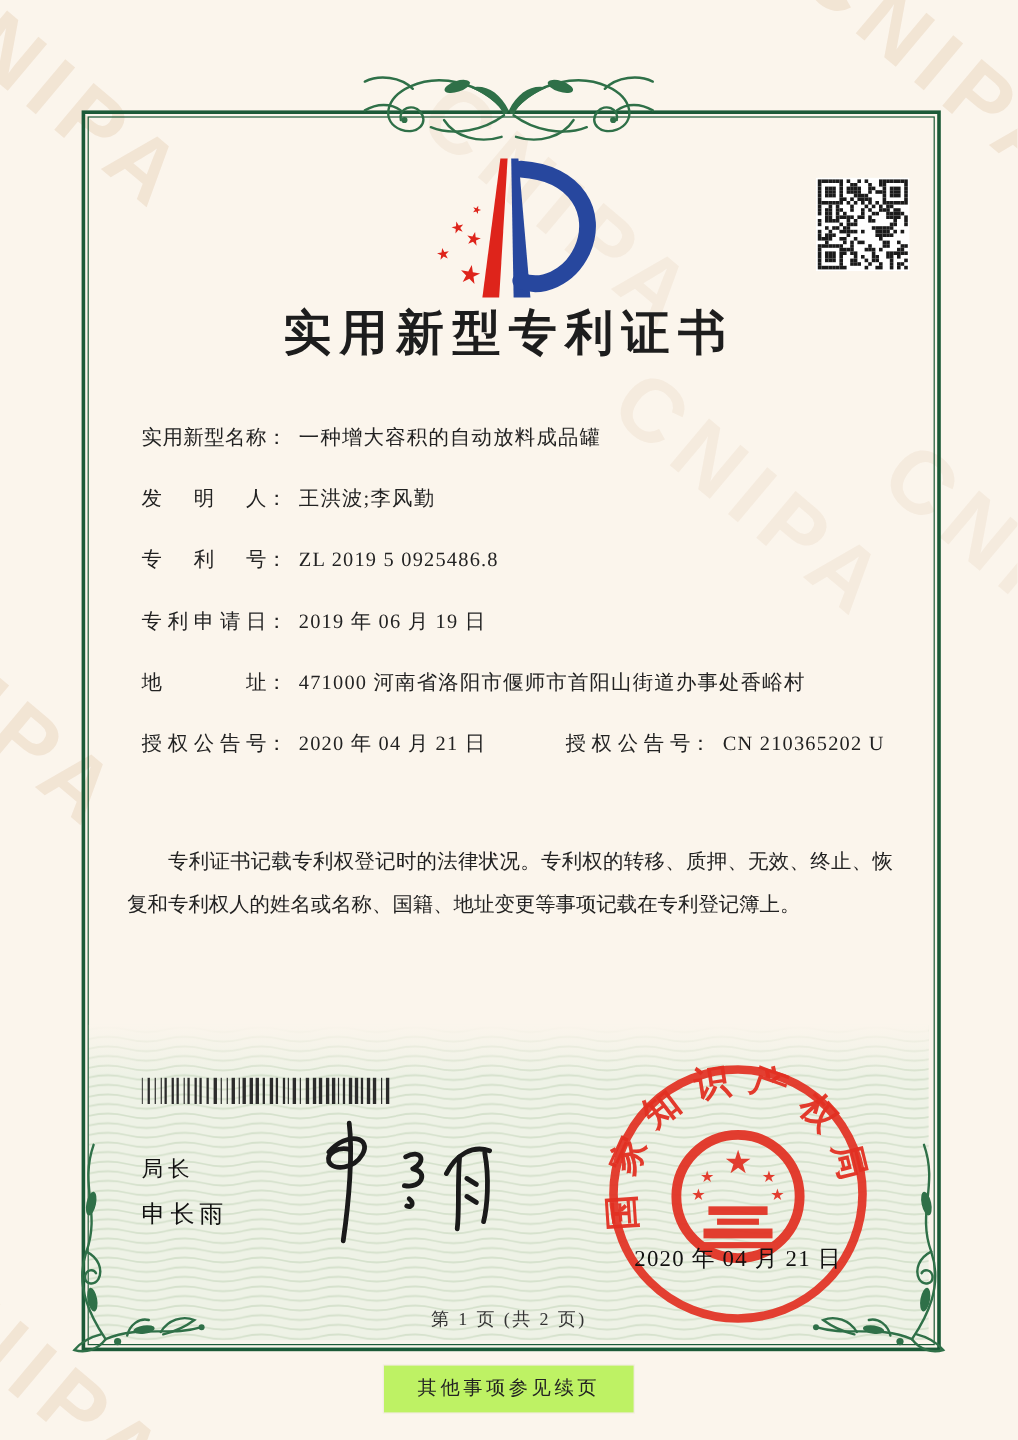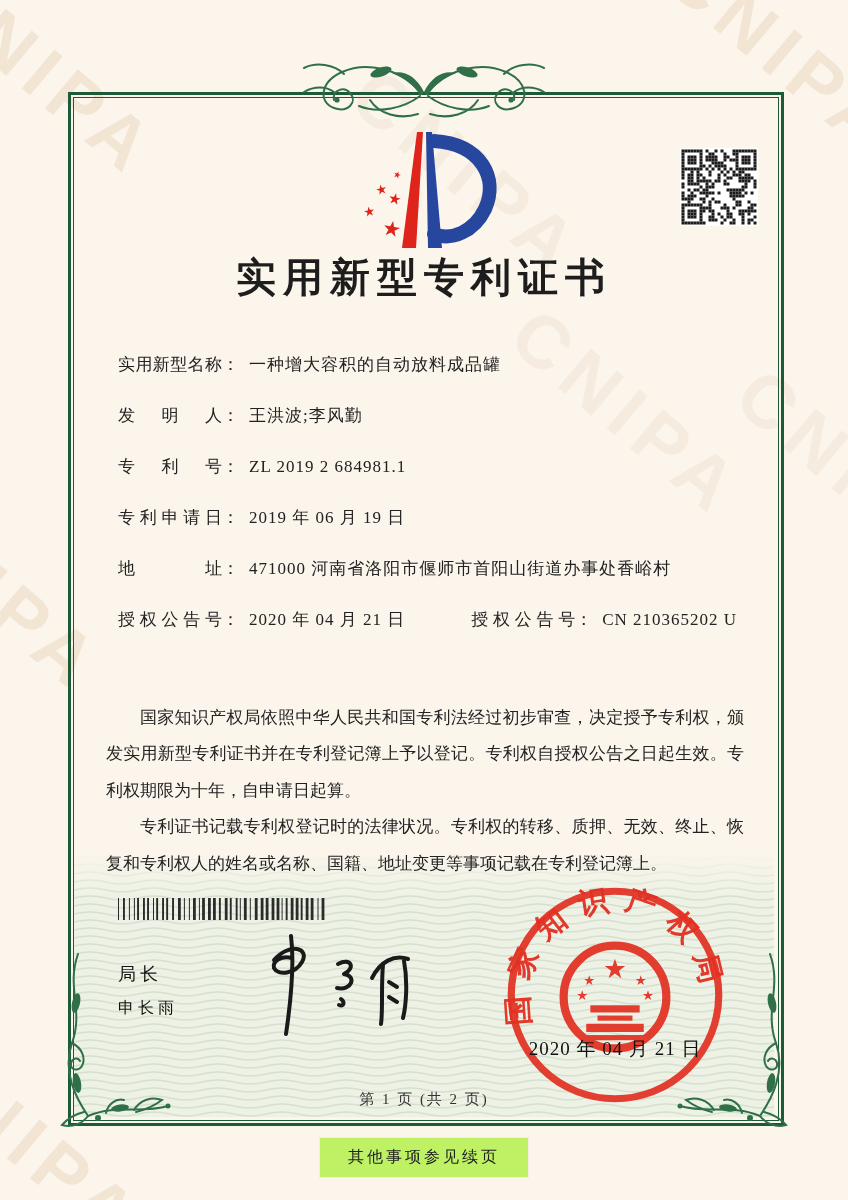--- a/index.html
+++ b/index.html
@@ -34,21 +34,21 @@
   .fcolon{margin-right:10px;}
   .fvalue{letter-spacing:1px;}
   .gsep{display:inline-block;width:66px;}
 
   .paras{left:106px;top:700px;width:638px;font-size:17px;color:#222;line-height:2.14;
          text-align:justify;}
   .paras p{margin:0;text-indent:2em;}
 
   .bureau{left:118px;top:962px;font-size:18px;color:#111;letter-spacing:4px;
           font-family:"Liberation Sans","DejaVu Sans",sans-serif;}
-  .bureau2{left:118px;top:998px;font-size:16px;color:#111;letter-spacing:4px;
+  .bureau2{left:118px;top:998px;font-size:20px;color:#111;letter-spacing:4px;
           font-family:"Liberation Sans","DejaVu Sans",sans-serif;}
 
   .sealdate{left:505px;top:1036px;width:220px;text-align:center;font-size:19px;color:#101010;
             letter-spacing:1px;z-index:6;}
   .pagenum{left:68px;top:1090px;width:712px;text-align:center;font-size:15px;color:#333;letter-spacing:2px;}
   .note{left:50%;transform:translateX(-50%);top:1138px;background:#bef264;
         padding:9px 28px;font-size:16px;color:#222;letter-spacing:3px;
         box-shadow:0 0 0 1px rgba(120,100,70,0.06);}
 </style>
 </head>
@@ -468,30 +468,29 @@
       <rect x="61.5" y="73.5" width="3" height="3" fill="#1b1b1b"></rect>
       <rect x="67.5" y="73.5" width="3" height="3" fill="#1b1b1b"></rect>
       <rect x="73.5" y="73.5" width="3" height="3" fill="#1b1b1b"></rect>
     </svg>
 
   <div class="c title">实用新型专利证书</div>
 
   <div class="c fields">
     <div class="frow"><span class="flabel">实用新型名称</span><span class="fcolon">：</span><span class="fvalue">一种增大容积的自动放料成品罐</span></div>
     <div class="frow"><span class="flabel">发明人</span><span class="fcolon">：</span><span class="fvalue">王洪波;李风勤</span></div>
-    <div class="frow"><span class="flabel">专利号</span><span class="fcolon">：</span><span class="fvalue">ZL 2019 2 684981.1</span></div>
+    <div class="frow"><span class="flabel">专利号</span><span class="fcolon">：</span><span class="fvalue">ZL 2019 5 0925486.8</span></div>
     <div class="frow"><span class="flabel">专利申请日</span><span class="fcolon">：</span><span class="fvalue">2019 年 06 月 19 日</span></div>
     <div class="frow"><span class="flabel">地址</span><span class="fcolon">：</span><span class="fvalue">471000 河南省洛阳市偃师市首阳山街道办事处香峪村</span></div>
     <div class="frow">
       <span class="flabel">授权公告号</span><span class="fcolon">：</span><span class="fvalue">2020 年 04 月 21 日</span><span class="gsep"></span><span class="flabel">授权公告号</span><span class="fcolon">：</span><span class="fvalue">CN 210365202 U</span>
     </div>
   </div>
 
   <div class="c paras">
-    <p>国家知识产权局依照中华人民共和国专利法经过初步审查，决定授予专利权，颁发实用新型专利证书并在专利登记簿上予以登记。专利权自授权公告之日起生效。专利权期限为十年，自申请日起算。</p>
     <p>专利证书记载专利权登记时的法律状况。专利权的转移、质押、无效、终止、恢复和专利权人的姓名或名称、国籍、地址变更等事项记载在专利登记簿上。</p>
   </div>
 
   <svg class="c" id="barcode" style="left:118px;top:898px;" width="214" height="24" viewBox="0 0 214 24">
       <rect x="0" y="0" width="1" height="22" fill="#2b2b2b"></rect>
       <rect x="5" y="0" width="1.9" height="22" fill="#2b2b2b"></rect>
       <rect x="10.9" y="0" width="1" height="22" fill="#2b2b2b"></rect>
       <rect x="15.9" y="0" width="1" height="22" fill="#2b2b2b"></rect>
       <rect x="19.1" y="0" width="1.9" height="22" fill="#2b2b2b"></rect>
       <rect x="25" y="0" width="1.9" height="22" fill="#2b2b2b"></rect>

